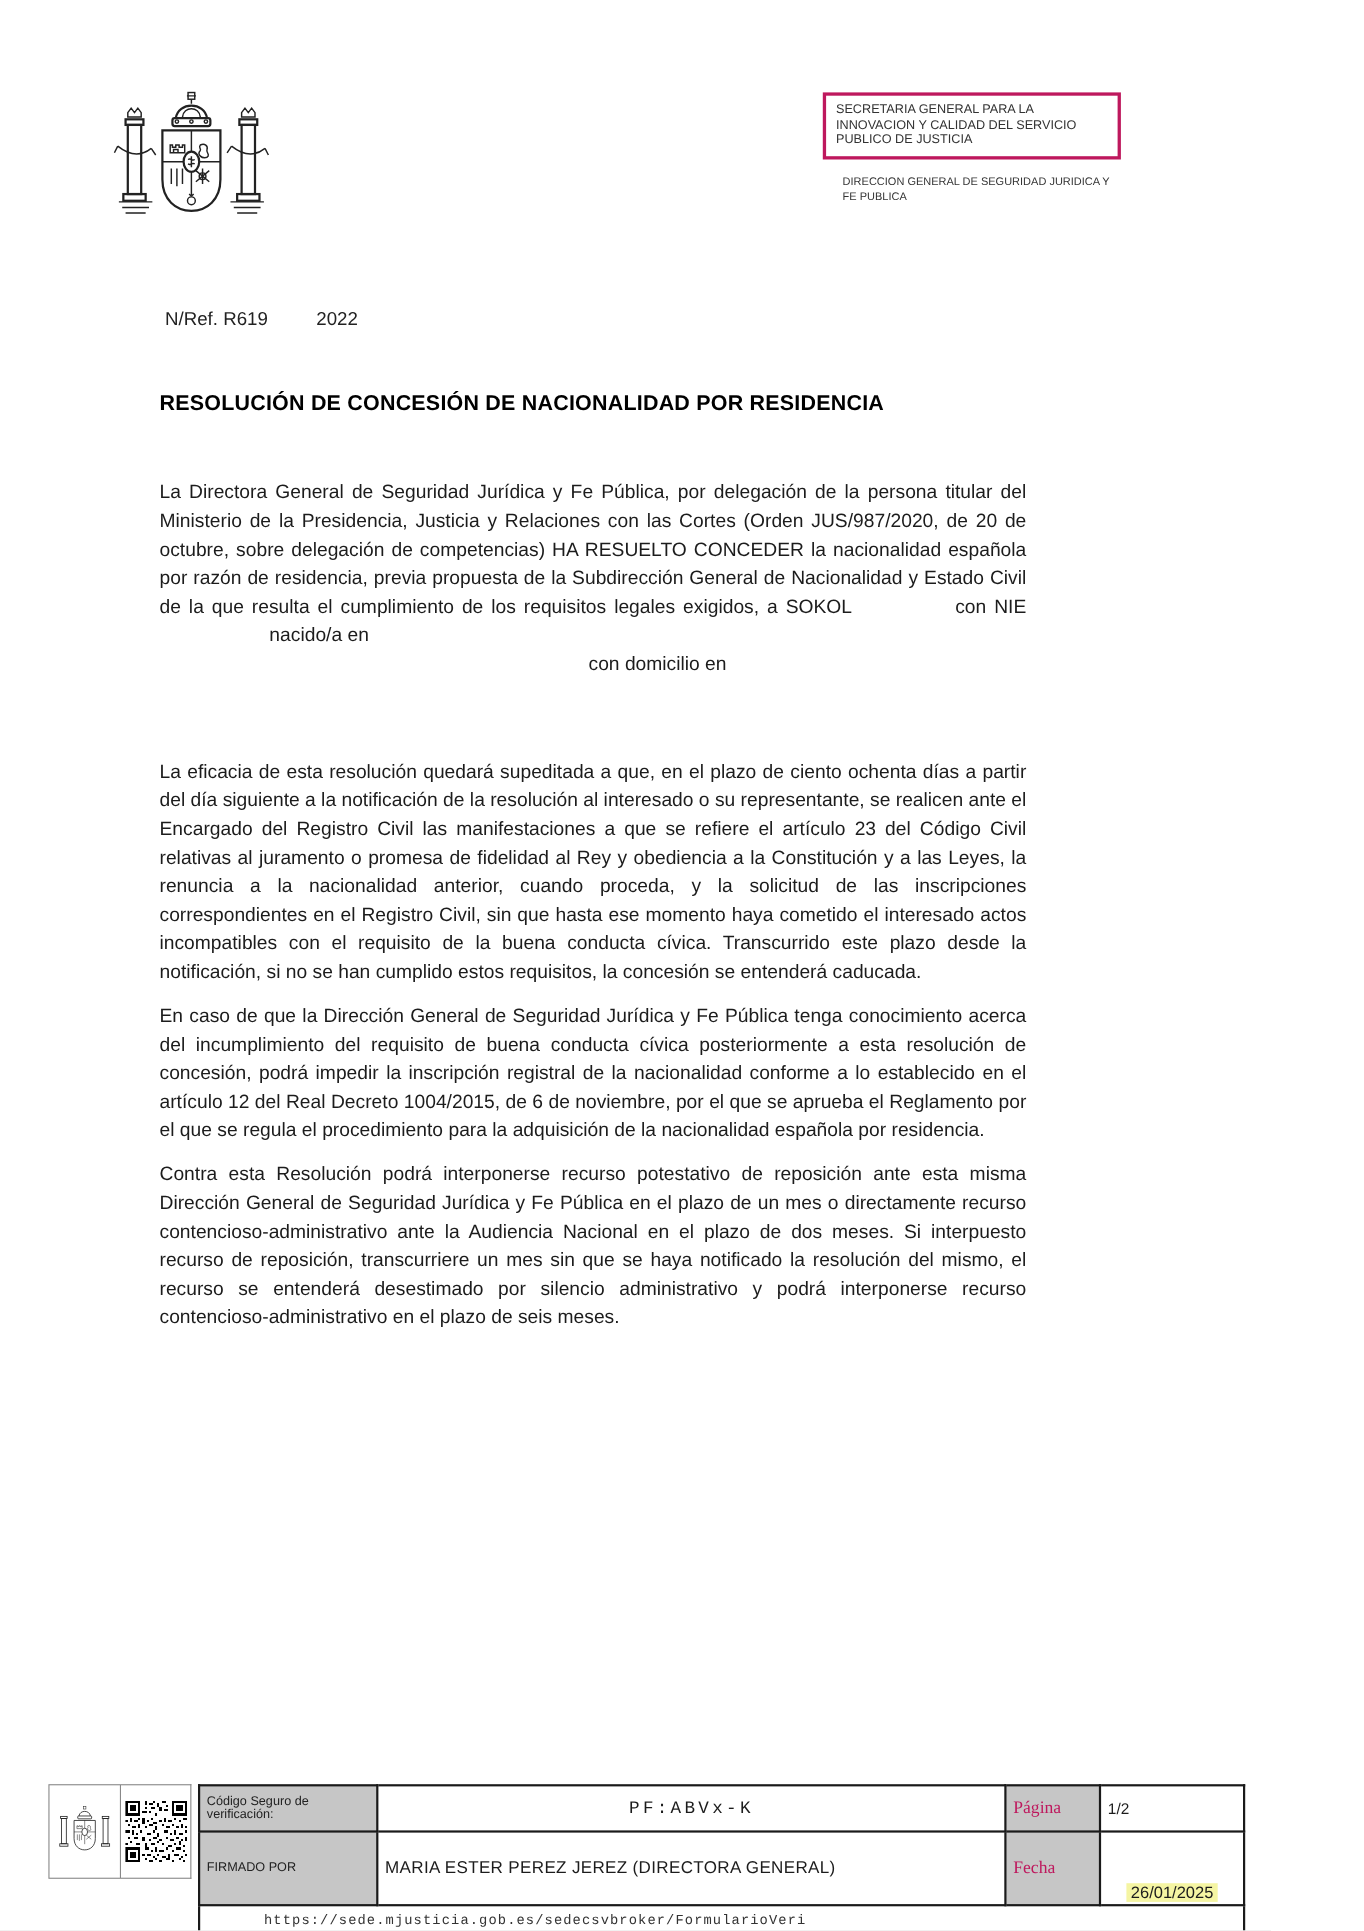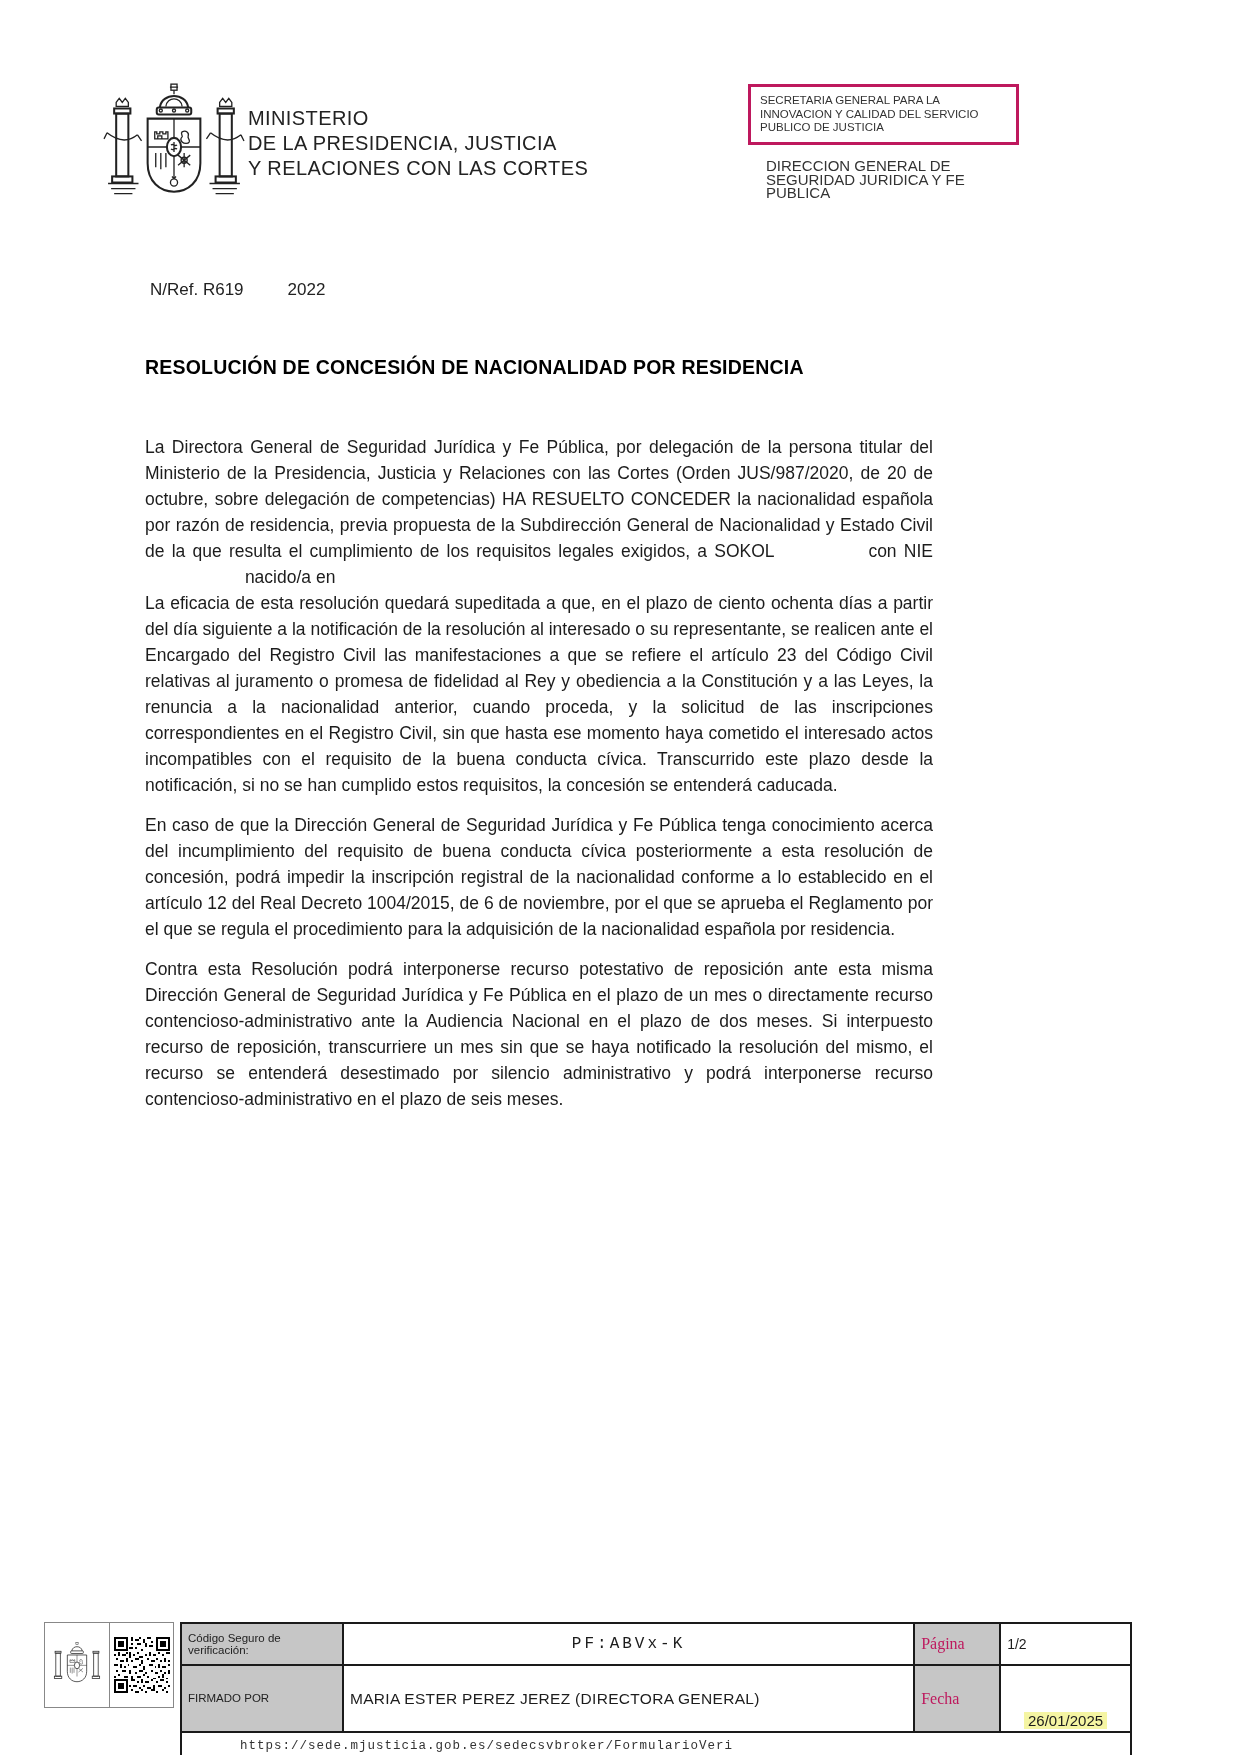--- a/index.html
+++ b/index.html
@@ -8,21 +8,21 @@
     font-family:"Liberation Sans","DejaVu Sans",sans-serif;color:#1c1c1c;
     margin:0 auto;overflow:hidden;
   }
   
   .logo{position:absolute;left:103px;top:80px;width:142px;height:132px;}
   .ministry{position:absolute;left:248px;top:106px;font-size:20px;line-height:25px;
     letter-spacing:.4px;color:#222;}
   .sec-box{position:absolute;left:748px;top:84px;width:247px;border:3px solid #be185d;
     padding:7px 9px;font-size:11.5px;line-height:13.5px;color:#333;}
   .dg-text{position:absolute;left:766px;top:159px;width:245px;
-    font-size:15px;line-height:13.5px;color:#333;}
+    font-size:10px;line-height:13.5px;color:#333;}
   
   .ref{position:absolute;left:150px;top:280px;font-size:17px;color:#222;}
   .ref .ref-gap{display:inline-block;width:44px;}
   .doc-title{position:absolute;left:145px;top:356px;font-size:19.5px;font-weight:bold;
     letter-spacing:.2px;color:#000000;}
   
   .content{position:absolute;left:145px;top:434px;width:788px;
     font-size:17.5px;line-height:26px;text-align:justify;color:#1c1c1c;}
   .content p{margin:0 0 14px 0;}
   .redact-gap{display:inline-block;height:1px;}
@@ -96,43 +96,39 @@
 
       <path class="ln1" d="M115 22 l3 -4 3 4 3 -4 3 4 v4 h-12 z"></path>
       <rect class="ln" x="113" y="28" width="16" height="5"></rect>
       <rect class="ln" x="115" y="33" width="12" height="62"></rect>
       <rect class="ln" x="111" y="95" width="20" height="6"></rect>
       <path class="ln1" d="M105 102 h30 M108 107 h24 M111 112 h18"></path>
       <path class="ln1" d="M106 52 C116 60 126 62 136 54 M106 52 l-4 6 M136 54 l3 6"></path>
     </svg>
   </div>
 
-  <div class="ministry">
-    <div>MINISTERIO</div>
-    <div>DE LA PRESIDENCIA, JUSTICIA</div>
-    <div>Y RELACIONES CON LAS CORTES</div>
-  </div>
 
   <div class="sec-box">SECRETARIA GENERAL PARA LA INNOVACION Y CALIDAD DEL SERVICIO PUBLICO DE JUSTICIA</div>
   <div class="dg-text">DIRECCION GENERAL DE SEGURIDAD JURIDICA Y FE PUBLICA</div>
 
   <div class="ref">
     <span>N/Ref. R619</span><span class="ref-gap"></span><span>2022</span>
   </div>
 
   <div class="doc-title">RESOLUCIÓN DE CONCESIÓN DE NACIONALIDAD POR RESIDENCIA</div>
 
   <div class="content">
     <p class="para1">
       <span>La Directora General de Seguridad Jurídica y Fe Pública, por delegación de la persona titular del Ministerio de la Presidencia, Justicia y Relaciones con las Cortes (Orden JUS/987/2020, de 20 de octubre, sobre delegación de competencias) HA RESUELTO CONCEDER la nacionalidad española por razón de residencia, previa propuesta de la Subdirección General de Nacionalidad y Estado Civil de la que resulta el cumplimiento de los requisitos legales exigidos, a SOKOL</span>
       <span class="redact-gap gap-a"></span>
       <span>con NIE</span>
       <span class="redact-gap gap-b"></span>
       <span>nacido/a en</span>
     </p>
+    <p class="domicilio-line">con domicilio en</p>
     <p>La eficacia de esta resolución quedará supeditada a que, en el plazo de ciento ochenta días a partir del día siguiente a la notificación de la resolución al interesado o su representante, se realicen ante el Encargado del Registro Civil las manifestaciones a que se refiere el artículo 23 del Código Civil relativas al juramento o promesa de fidelidad al Rey y obediencia a la Constitución y a las Leyes, la renuncia a la nacionalidad anterior, cuando proceda, y la solicitud de las inscripciones correspondientes en el Registro Civil, sin que hasta ese momento haya cometido el interesado actos incompatibles con el requisito de la buena conducta cívica. Transcurrido este plazo desde la notificación, si no se han cumplido estos requisitos, la concesión se entenderá caducada.</p>
     <p>En caso de que la Dirección General de Seguridad Jurídica y Fe Pública tenga conocimiento acerca del incumplimiento del requisito de buena conducta cívica posteriormente a esta resolución de concesión, podrá impedir la inscripción registral de la nacionalidad conforme a lo establecido en el artículo 12 del Real Decreto 1004/2015, de 6 de noviembre, por el que se aprueba el Reglamento por el que se regula el procedimiento para la adquisición de la nacionalidad española por residencia.</p>
     <p>Contra esta Resolución podrá interponerse recurso potestativo de reposición ante esta misma Dirección General de Seguridad Jurídica y Fe Pública en el plazo de un mes o directamente recurso contencioso-administrativo ante la Audiencia Nacional en el plazo de dos meses. Si interpuesto recurso de reposición, transcurriere un mes sin que se haya notificado la resolución del mismo, el recurso se entenderá desestimado por silencio administrativo y podrá interponerse recurso contencioso-administrativo en el plazo de seis meses.</p>
   </div>
 
   <div class="footer">
 
     <div class="stamp-cell stamp-escudo">
       <svg viewBox="0 0 140 130" width="52" height="76" preserveAspectRatio="xMidYMid meet" xmlns="http://www.w3.org/2000/svg">
         <rect class="ln" x="53" y="27" width="34" height="7" rx="2"></rect>

